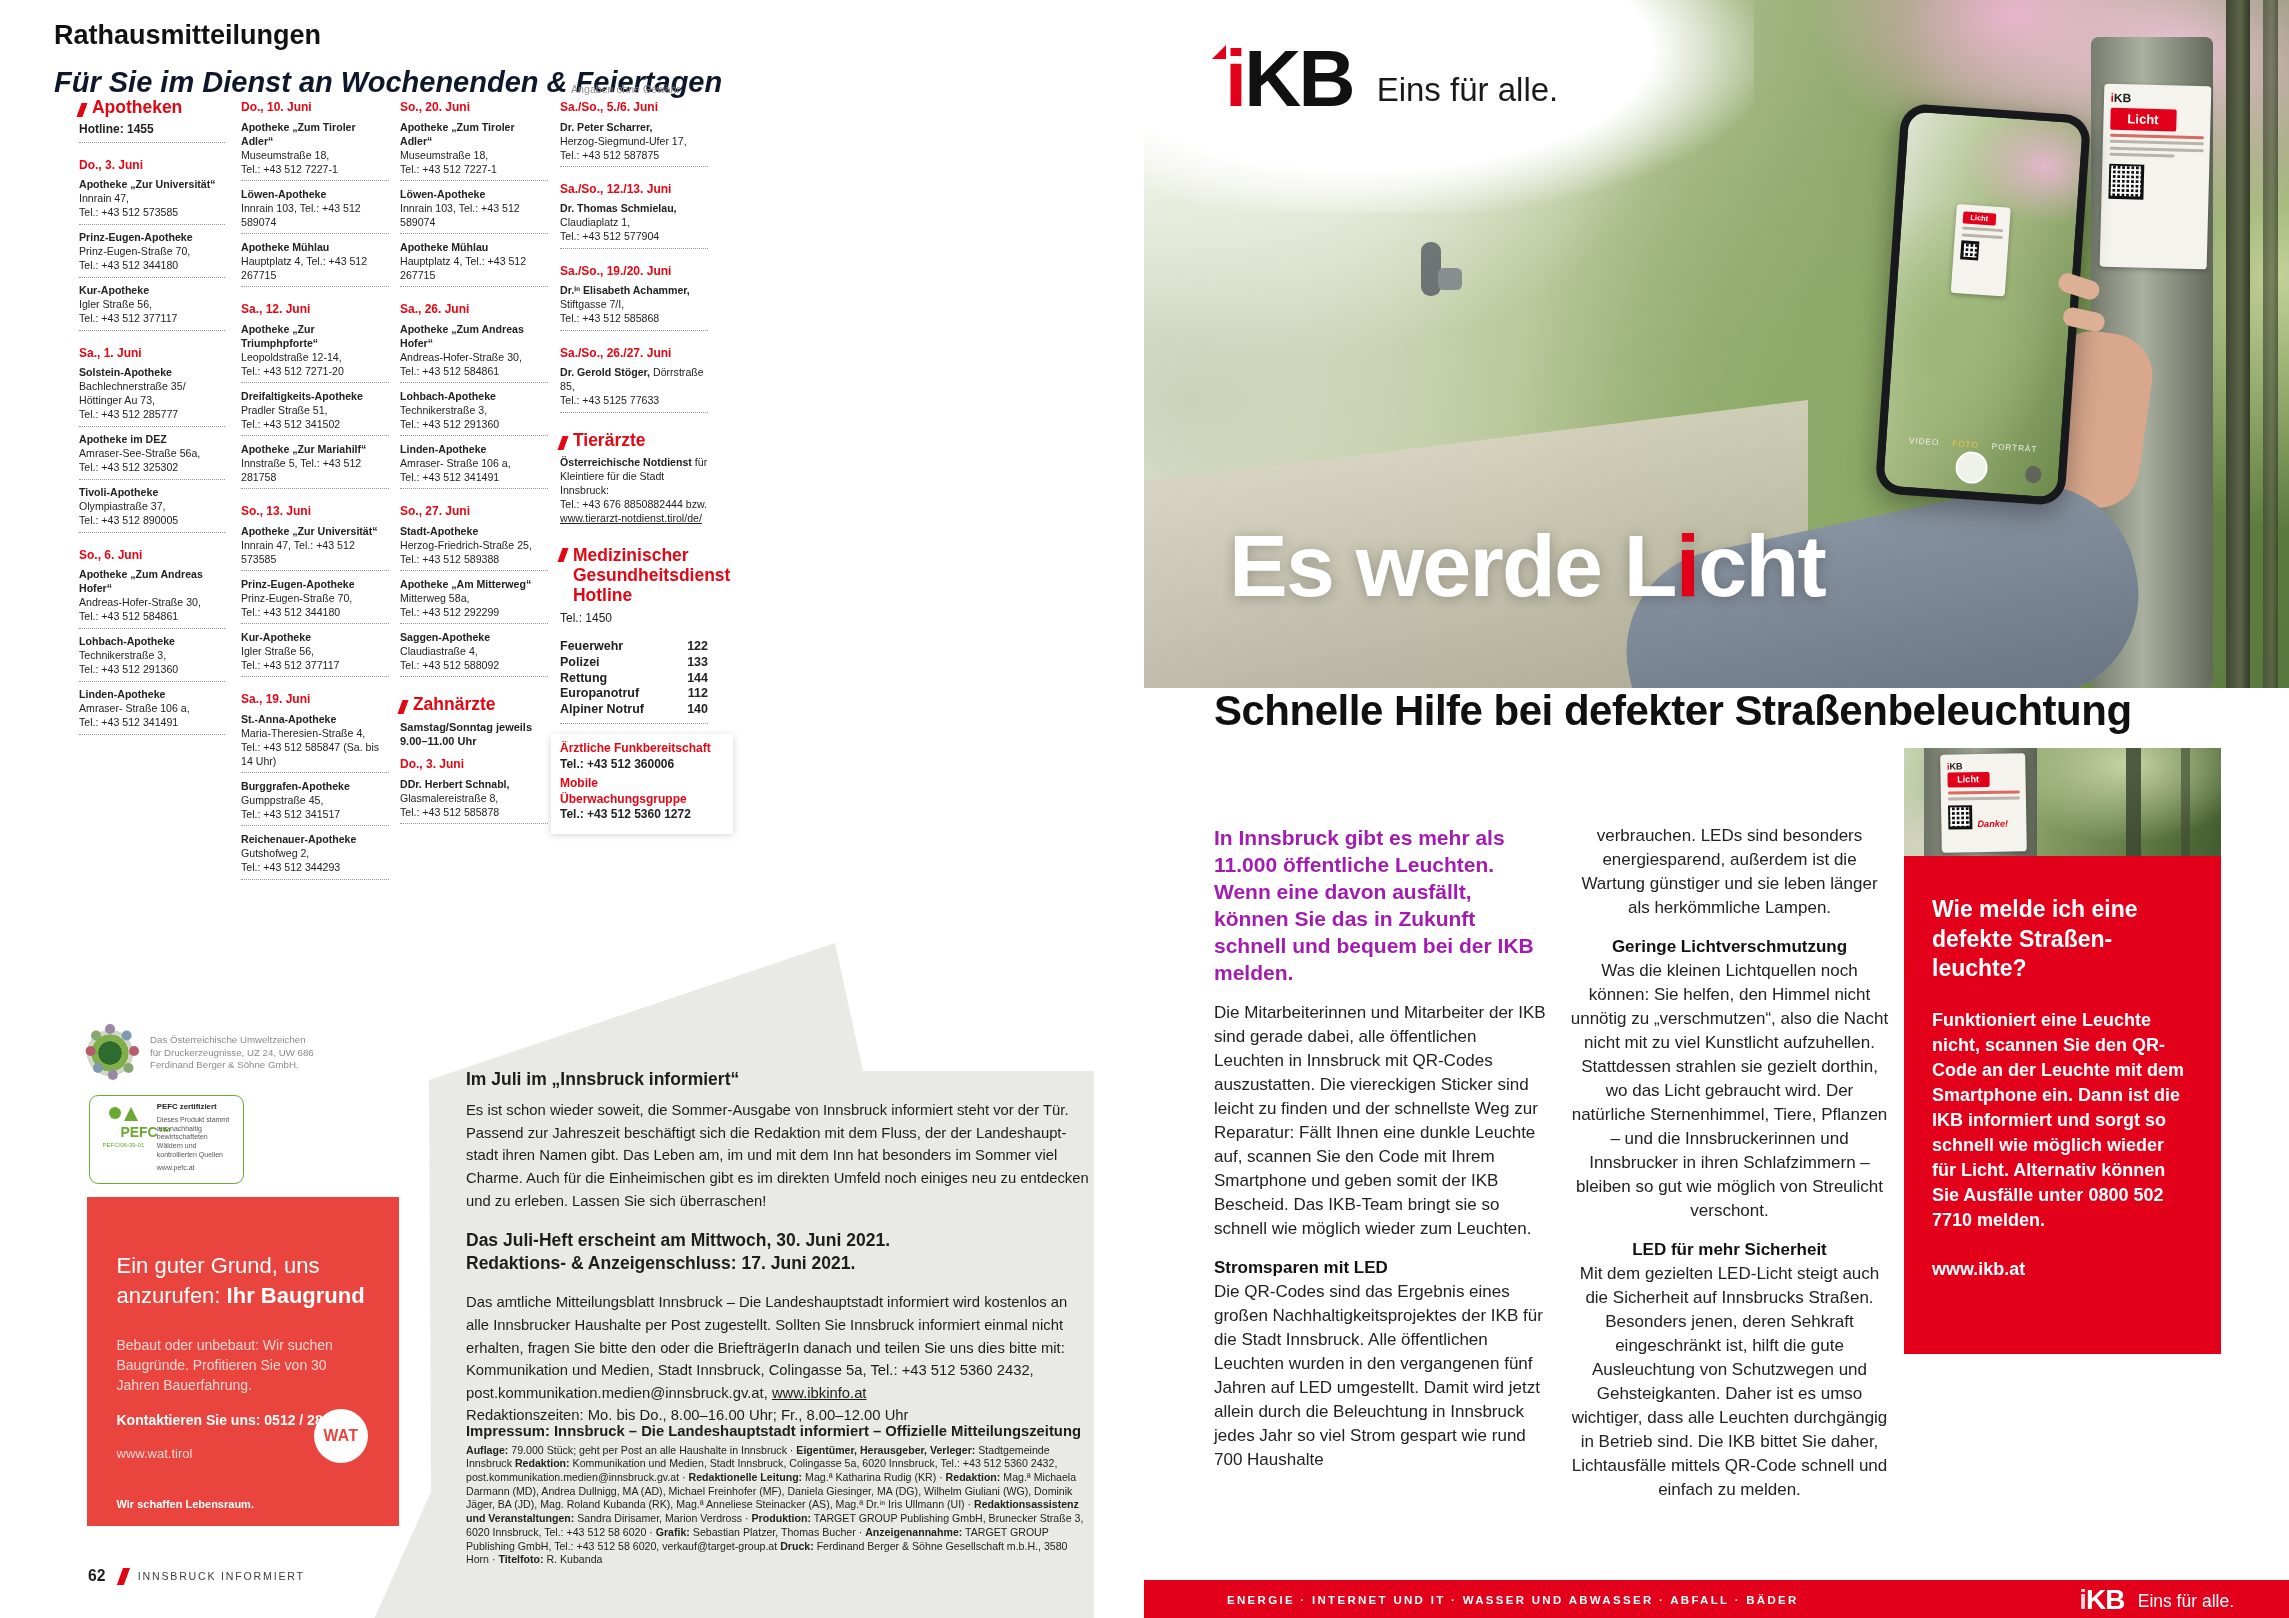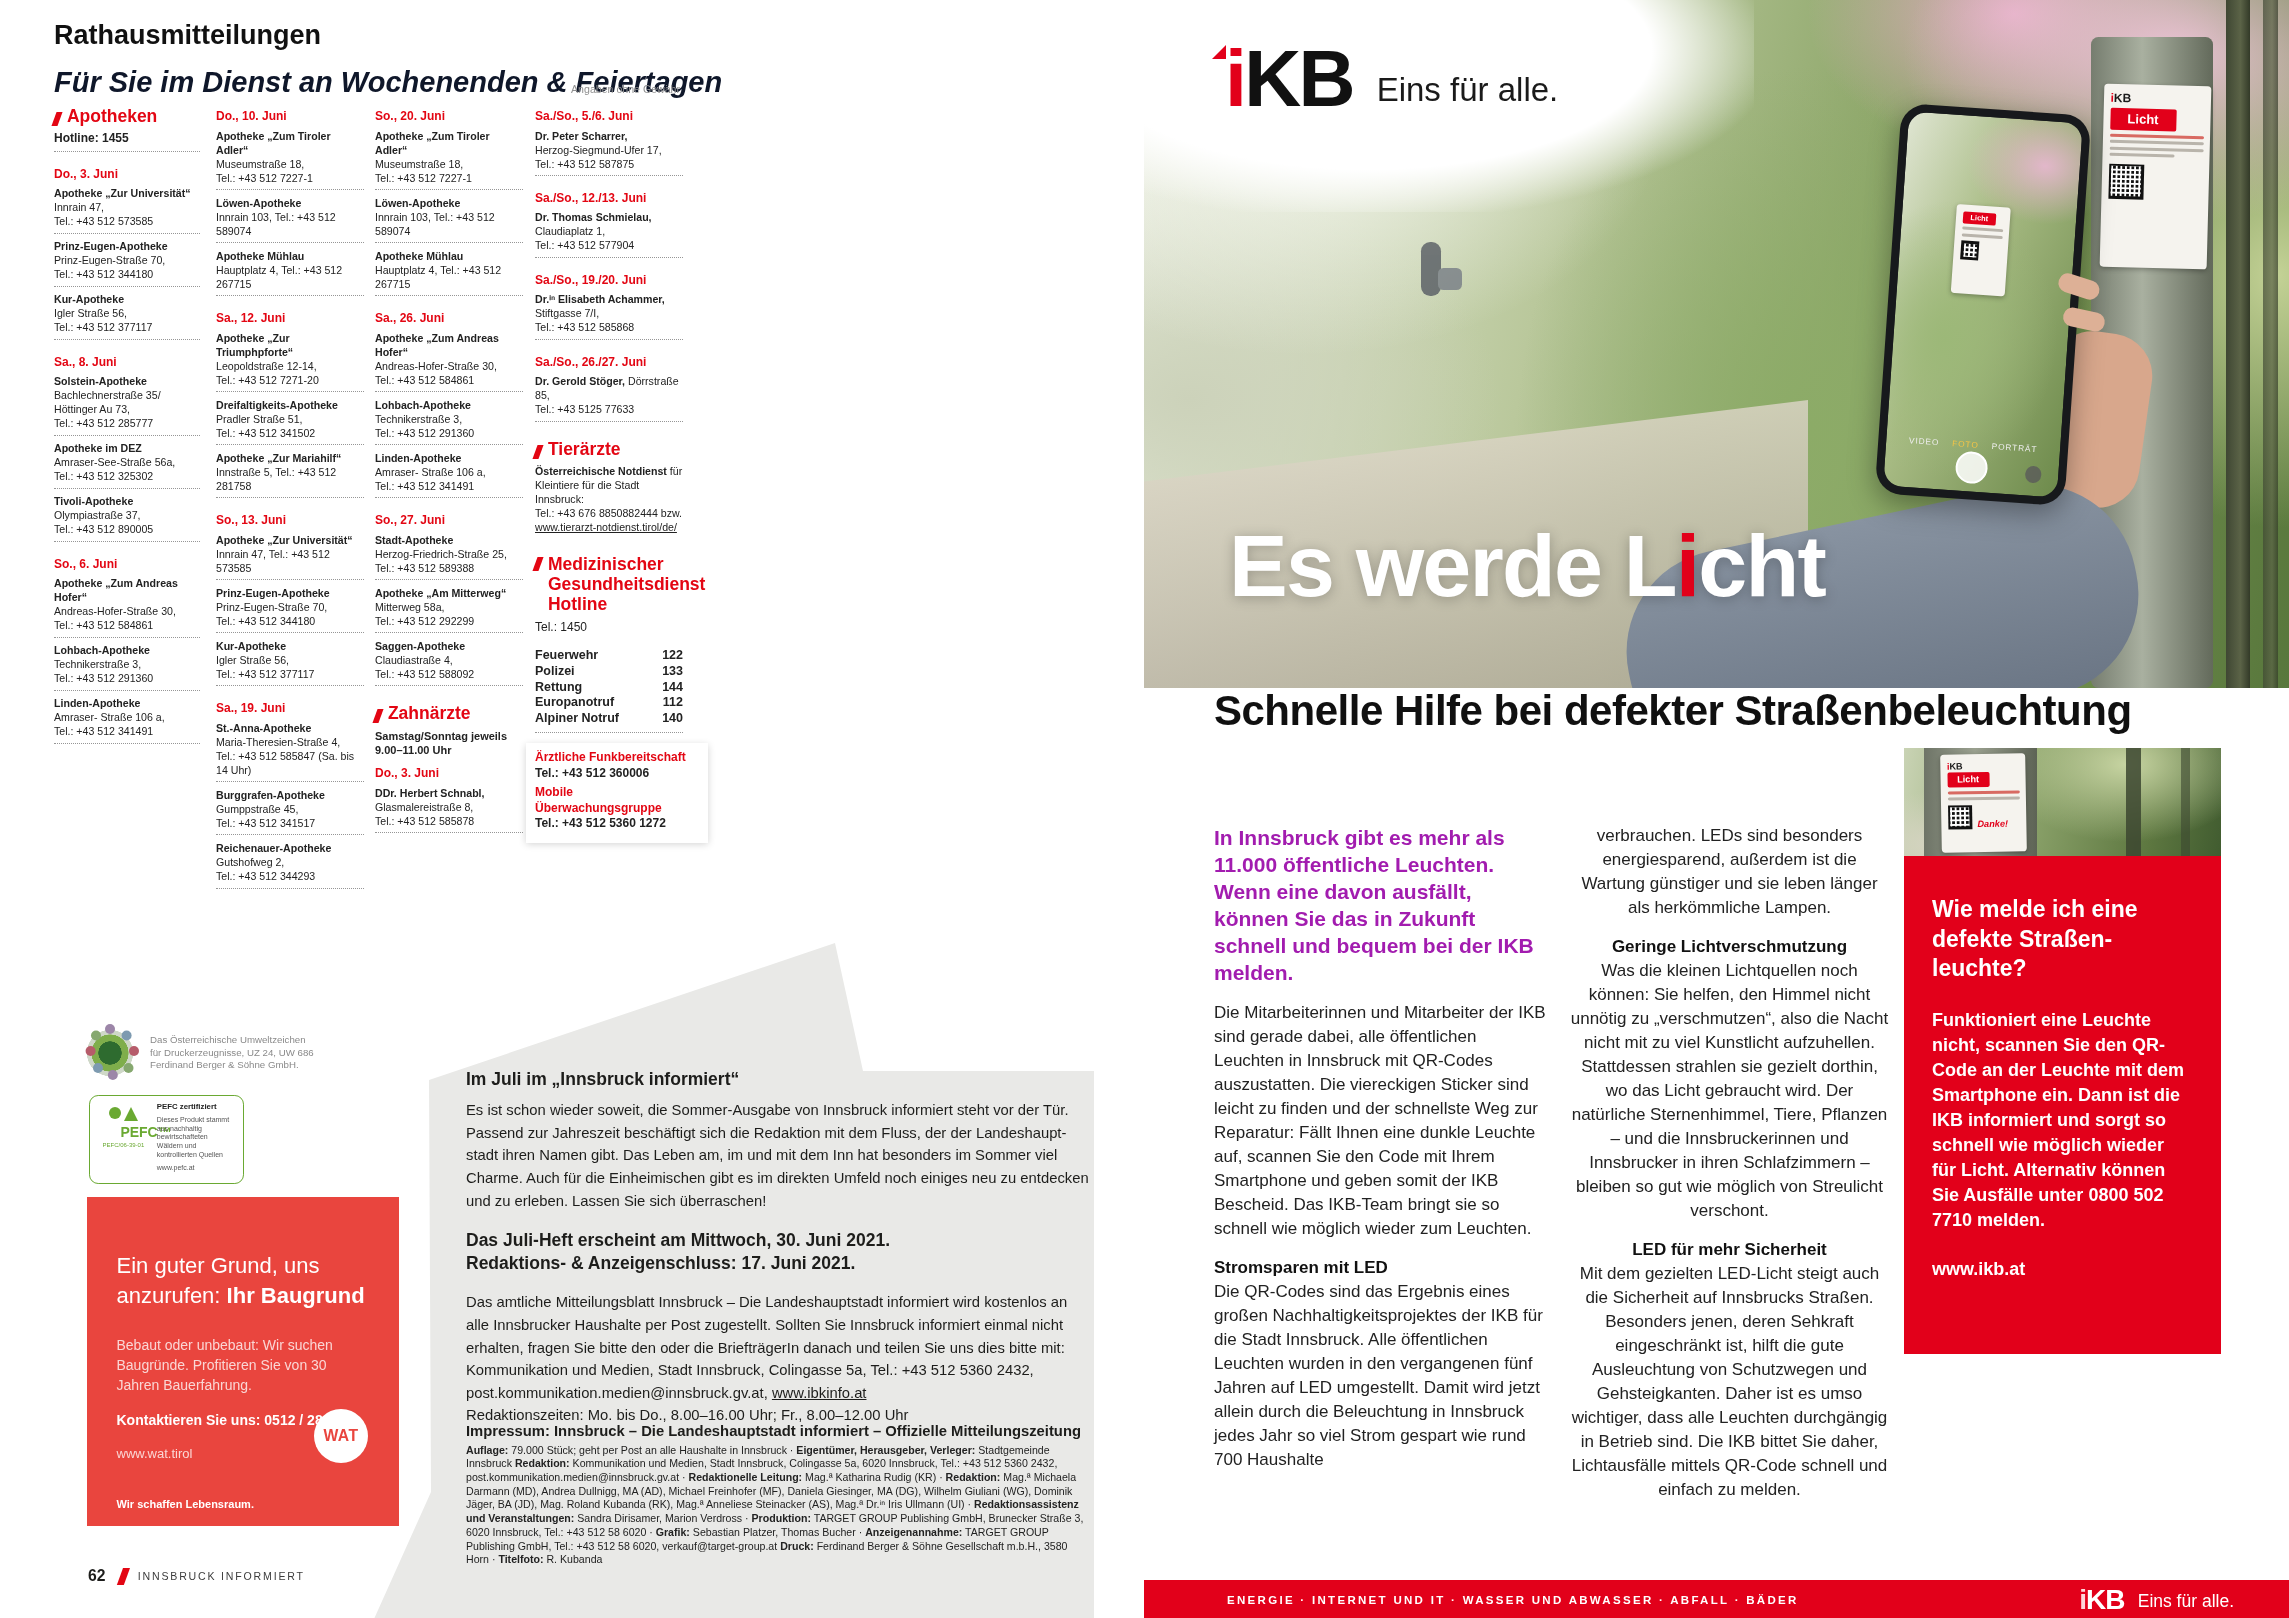--- a/index.html
+++ b/index.html
@@ -4,21 +4,21 @@
 <style>
   html,body{margin:0;padding:0;background:#888;}
   .page{position:relative;width:2290px;height:1619px;background:#fff;overflow:hidden;
         font-family:"Liberation Sans",sans-serif;color:#1d1d1b;}
   
   .gray-shape{position:absolute;left:0;top:0;width:1144px;height:1619px;background:#e9e9e7;
     clip-path:polygon(429px 1080px,835px 943px,863px 1071px,1094px 1071px,1094px 1619px,374px 1619px,431px 1492px);}
   .kicker{position:absolute;left:54px;top:20px;font-size:27px;font-weight:bold;color:#111;}
   .ltitle{position:absolute;left:54px;top:66px;font-size:29px;font-weight:bold;font-style:italic;color:#0f172a;}
   .disclaimer{position:absolute;left:517px;top:83px;width:163px;text-align:right;font-size:10.6px;color:#8f8f8f;}
-  .listcol{position:absolute;top:109px;font-size:10.6px;line-height:14px;color:#222;}
+  .listcol{position:absolute;top:100px;font-size:10.6px;line-height:14px;color:#222;margin-left:25px;}
   #col1{left:54px;width:146px;} #col2{left:216px;width:148px;} #col3{left:375px;width:148px;} #col4{left:535px;width:148px;}
   .sec{display:flex;align-items:flex-start;font-size:17.5px;font-weight:bold;color:#e30613;margin-bottom:5.5px;}
   .sec .slash{margin-top:2.8px;}
   .slash{display:inline-block;flex:0 0 auto;width:5.5px;height:14px;background:#e30613;transform:skewX(-20deg);margin-right:7.4px;}
   .prel{white-space:pre-line;}
   .hotline{font-weight:bold;font-size:12px;padding-bottom:5.5px;border-bottom:1.4px dotted #969696;}
   .date{font-size:12px;font-weight:bold;color:#e30613;margin:14.8px 0 5.5px 0;}
   .entry{border-bottom:1.4px dotted #969696;padding-bottom:4.6px;margin-bottom:5.5px;}
   .ename b{font-weight:bold;}
   .bold12{font-weight:bold;font-size:11px;margin-bottom:3.7px;}
@@ -183,21 +183,21 @@
         <div class="entry">
           <div class="ename"><b>Prinz-Eugen-Apotheke</b></div>
           <div class="eline">Prinz-Eugen-Straße 70,</div>
           <div class="eline">Tel.: +43 512 344180</div>
         </div>
         <div class="entry">
           <div class="ename"><b>Kur-Apotheke</b></div>
           <div class="eline">Igler Straße 56,</div>
           <div class="eline">Tel.: +43 512 377117</div>
         </div>
-        <div class="date">Sa., 8. Juni</div>
+        <div class="date">Sa., 1. Juni</div>
         <div class="entry">
           <div class="ename"><b>Solstein-Apotheke</b></div>
           <div class="eline">Bachlechnerstraße 35/</div>
           <div class="eline">Höttinger Au 73,</div>
           <div class="eline">Tel.: +43 512 285777</div>
         </div>
         <div class="entry">
           <div class="ename"><b>Apotheke im DEZ</b></div>
           <div class="eline">Amraser-See-Straße 56a,</div>
           <div class="eline">Tel.: +43 512 325302</div>

